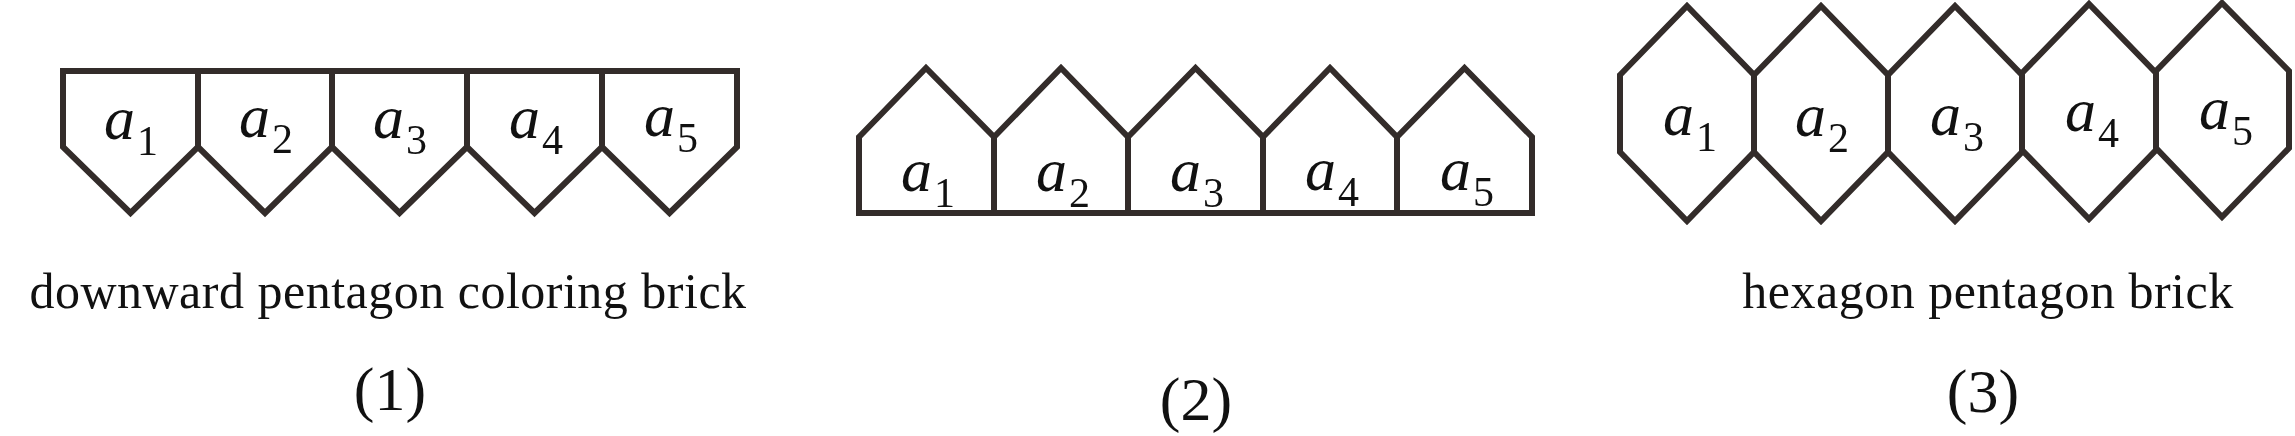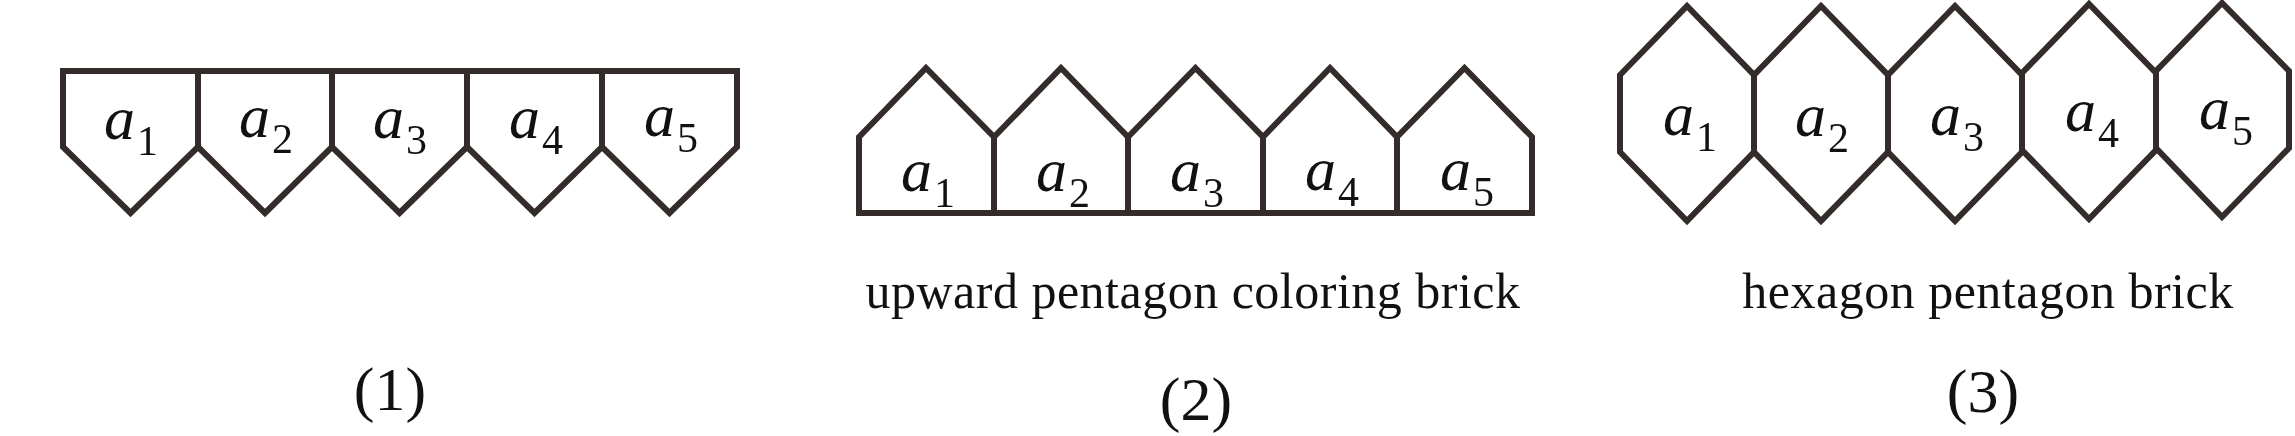--- a/index.html
+++ b/index.html
@@ -133,19 +133,19 @@
   <div class="cell-label" style="left:1957px; top:114px;">
     <span class="var">a</span><span class="sub">3</span>
   </div>
   <div class="cell-label" style="left:2092px; top:110px;">
     <span class="var">a</span><span class="sub">4</span>
   </div>
   <div class="cell-label" style="left:2226px; top:108px;">
     <span class="var">a</span><span class="sub">5</span>
   </div>
 
-  <div class="caption" style="left:1193px; top:266px;">upward pentagon coloring brick</div>
+  <div class="caption" style="left:388px; top:266px;">downward pentagon coloring brick</div>
   <div class="caption" style="left:1988px; top:266px;">hexagon pentagon brick</div>
 
   <div class="fig-number" style="left:390px; top:358px;">(1)</div>
   <div class="fig-number" style="left:1196px; top:368px;">(2)</div>
   <div class="fig-number" style="left:1983px; top:360px;">(3)</div>
 </div>
 
 </body></html>

